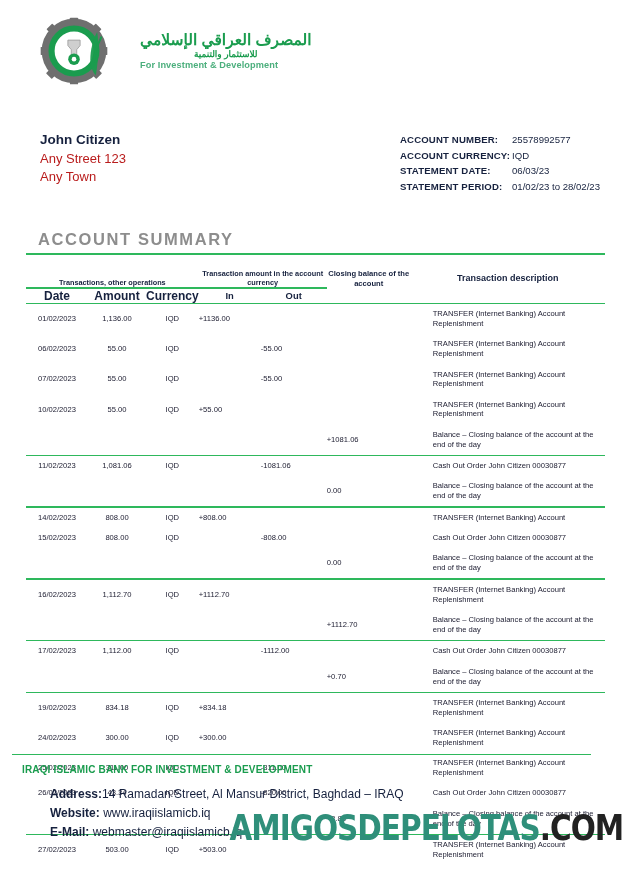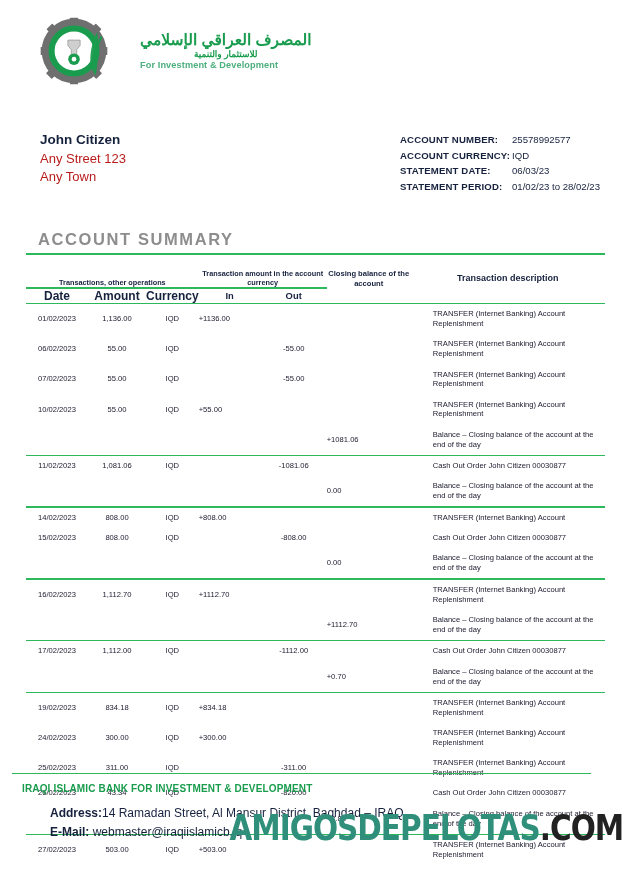--- a/index.html
+++ b/index.html
@@ -72,21 +72,21 @@
   .c-in   { width:62px; }
   .c-out  { width:66px; }
   .c-bal  { width:84px; }
   .c-desc { }
 
   tr.txn td { font-size:7.6px; color:#1a1a2e; padding:5.2px 0; line-height:1.3; }
   tr.txn td.date { text-align:center; }
   tr.txn td.amt  { text-align:center; }
   tr.txn td.cur  { text-align:center; }
   tr.txn td.inn  { text-align:left; }
-  tr.txn td.out  { text-align:center; }
+  tr.txn td.out  { }
   tr.txn td.bal  { padding-right:12px; }
   tr.txn td.desc { text-align:left; padding-left:22px; }
 
   tr.sep td { padding:0; }
   tr.sep .line { height:1.4px; background:#2eb85c; }
 
   
   .footer { position:absolute; left:12px; bottom:34px; width:579px; }
   .footer-title {
     font-size:10px; font-weight:bold; color:#1a9c4e; letter-spacing:.15px;
@@ -436,20 +436,23 @@
   </table>
 
   <div class="footer">
     <div class="rule-green thin" style="margin-bottom:9px;"></div>
     <div class="footer-title">IRAQI ISLAMIC BANK FOR INVESTMENT &amp; DEVELOPMENT</div>
     <div class="footer-lines">
       <div class="f-row">
         <b>Address:</b><span>14 Ramadan Street, Al Mansur District, Baghdad – IRAQ</span>
       </div>
       <div class="f-row">
+        <b>Website:</b> <span>www.iraqiislamicb.iq</span>
+      </div>
+      <div class="f-row">
         <b>E-Mail:</b> <span>webmaster@iraqiislamicb.iq</span>
       </div>
     </div>
   </div>
 
   <div class="watermark">
     <span class="wm-a">AMIGOSDEPELOTAS</span><span class="wm-b">.COM</span>
   </div>
 
 </div>

